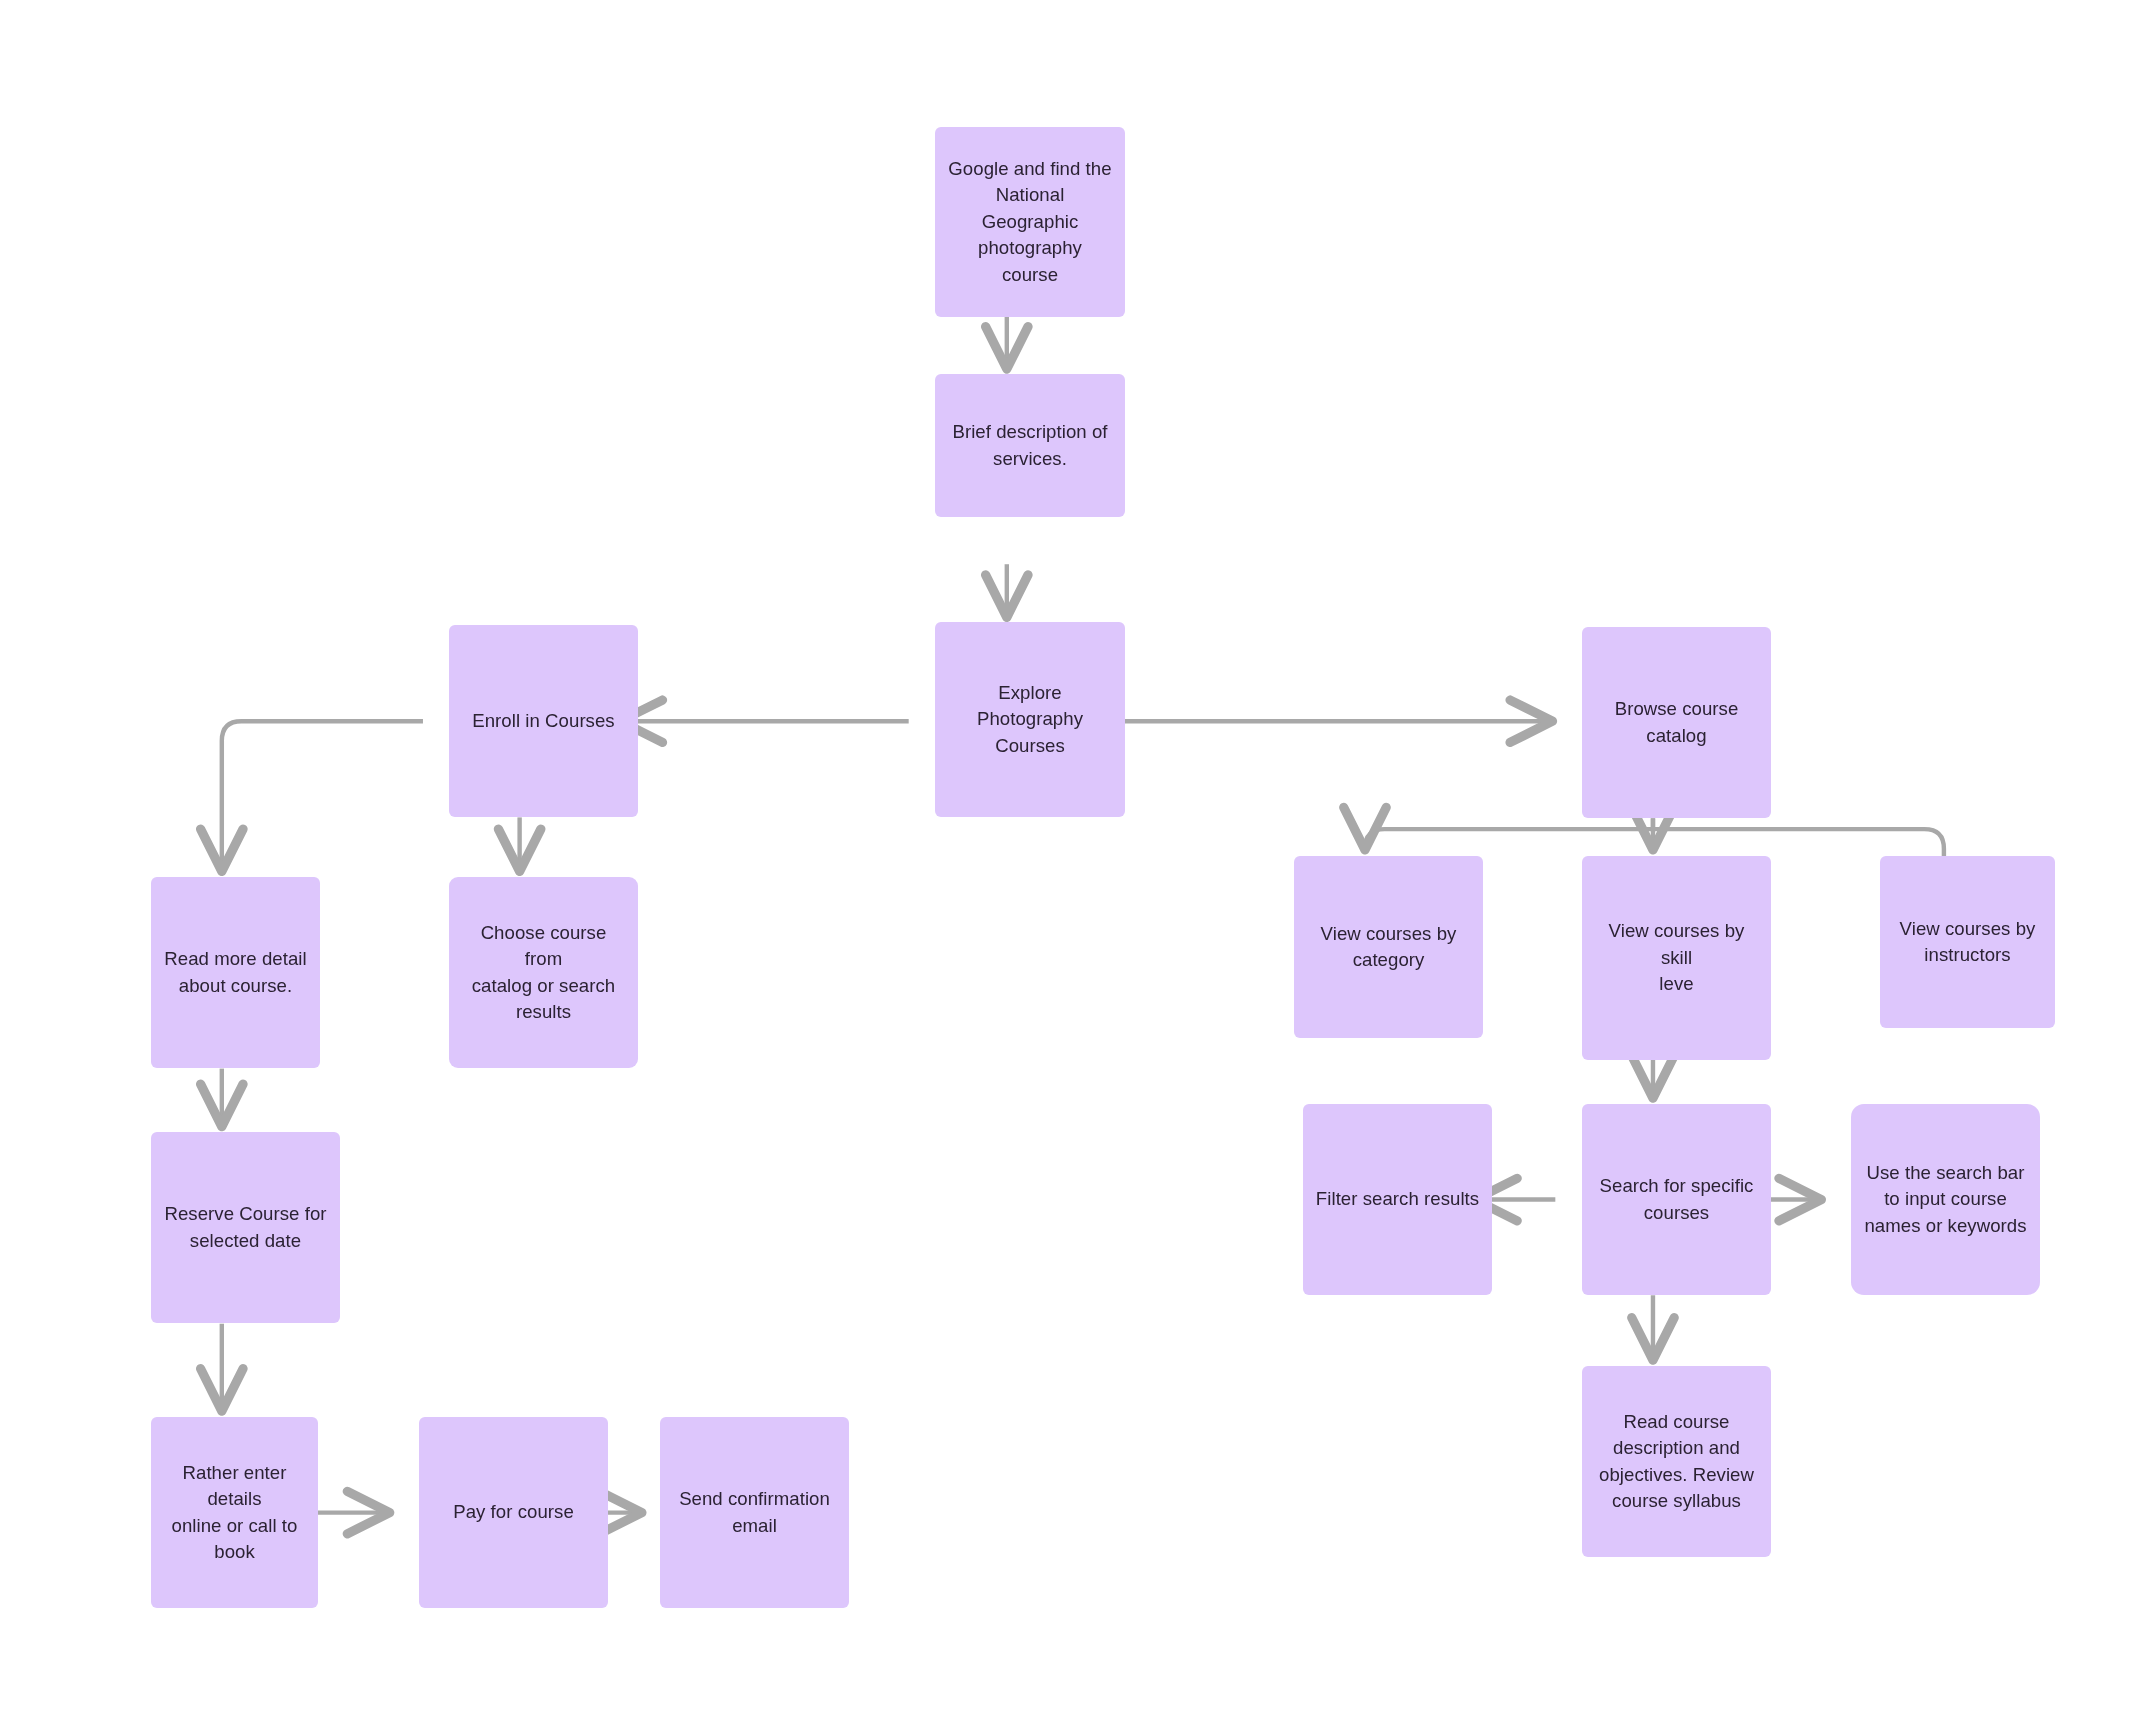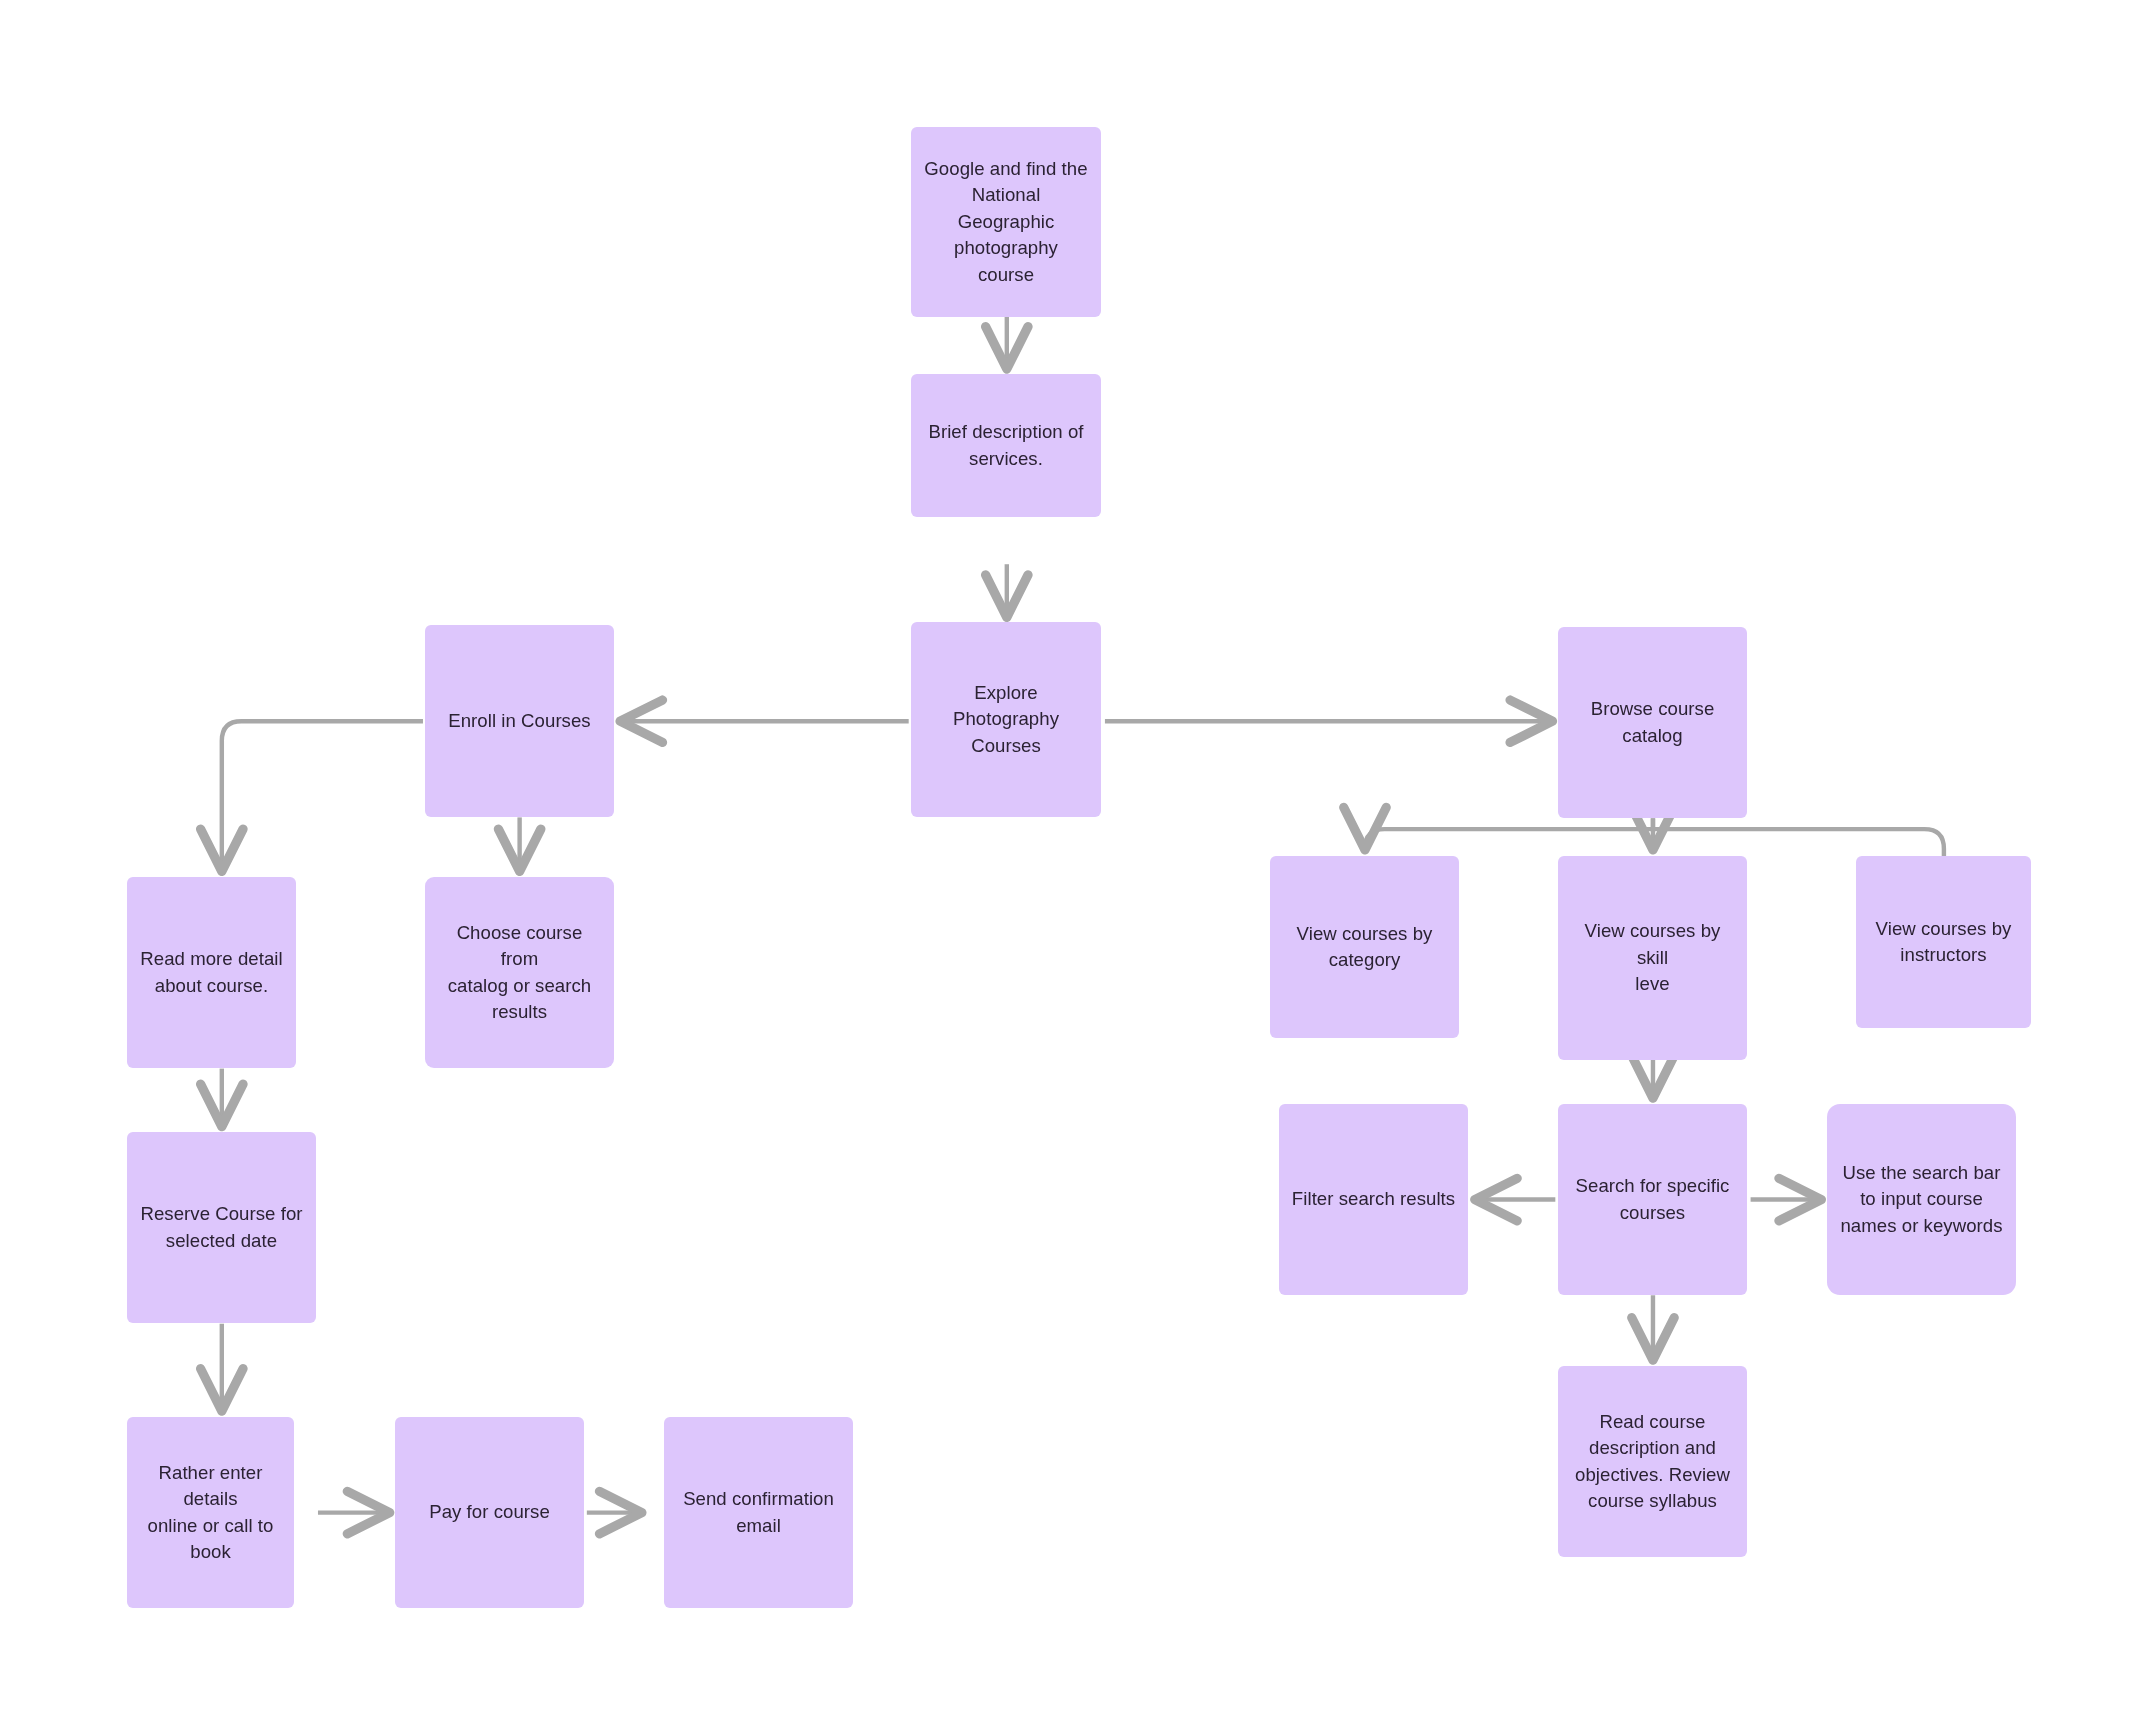--- a/index.html
+++ b/index.html
@@ -36,20 +36,21 @@
     display: flex;
     align-items: center;
     justify-content: center;
     text-align: center;
     padding: 4.9px 12.8px;
     color: #2b2233;
     font-family: "Liberation Sans", sans-serif;
     font-size: 18.6px;
     line-height: 1.42;
     letter-spacing: 0.05px;
+    margin-left: 24px;
     -webkit-font-smoothing: antialiased;
   }
   .node .node-label {
     display: block;
     width: 100%;
     white-space: pre-line;
   }
 </style>
 </head>
 <body>
@@ -141,21 +142,21 @@
 
   <div class="node" style="left:127px; top:1417px; width:167px; height:191px;">
     <span class="node-label">Rather enter details
 online or call to book</span>
   </div>
 
   <div class="node" style="left:395px; top:1417px; width:189px; height:191px;">
     <span class="node-label">Pay for course</span>
   </div>
 
-  <div class="node" style="left:664px; top:1417px; width:189px; height:191px;text-align:center;">
+  <div class="node" style="left:636px; top:1417px; width:189px; height:191px;text-align:center;">
     <span class="node-label">Send confirmation
 email</span>
   </div>
 
   <div class="node" style="left:1270px; top:856px; width:189px; height:182px;">
     <span class="node-label">View courses by
 category</span>
   </div>
 
   <div class="node" style="left:1558px; top:856px; width:189px; height:204px;">

